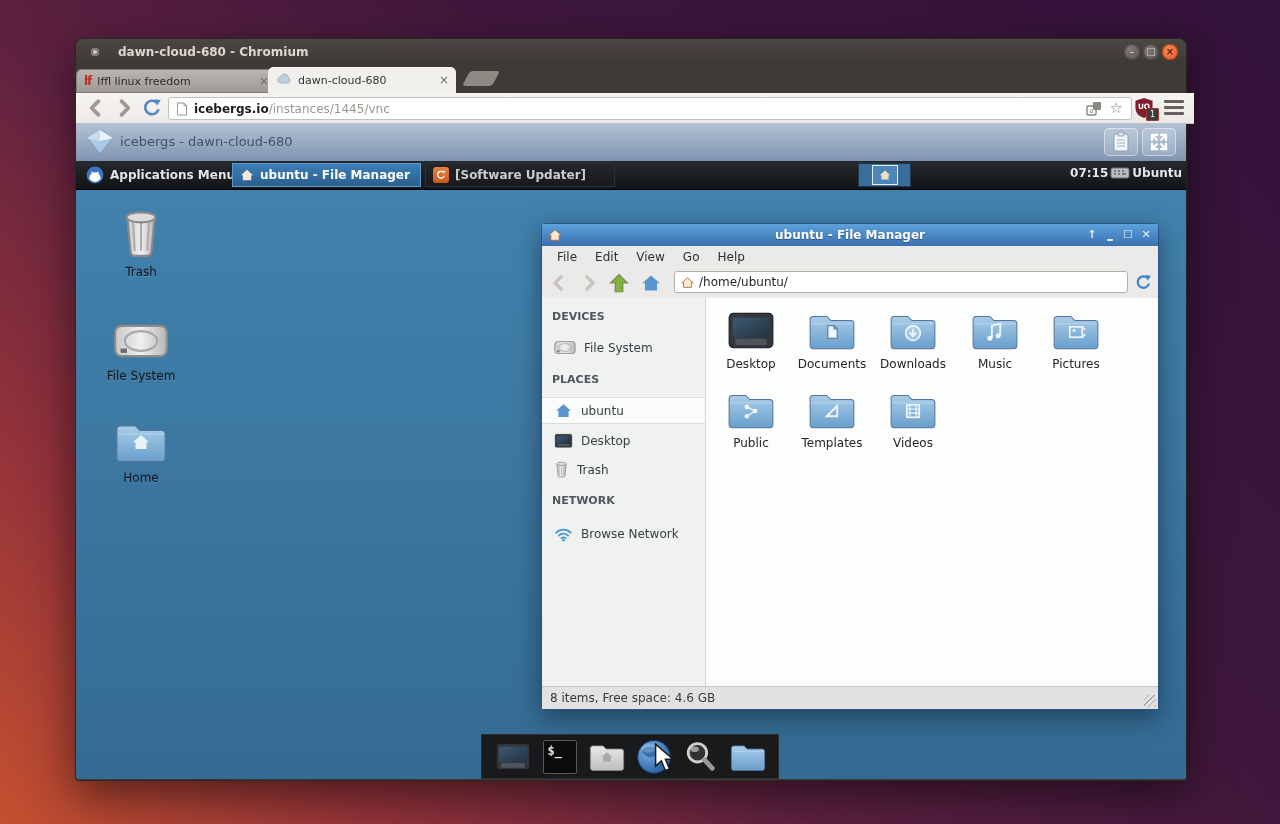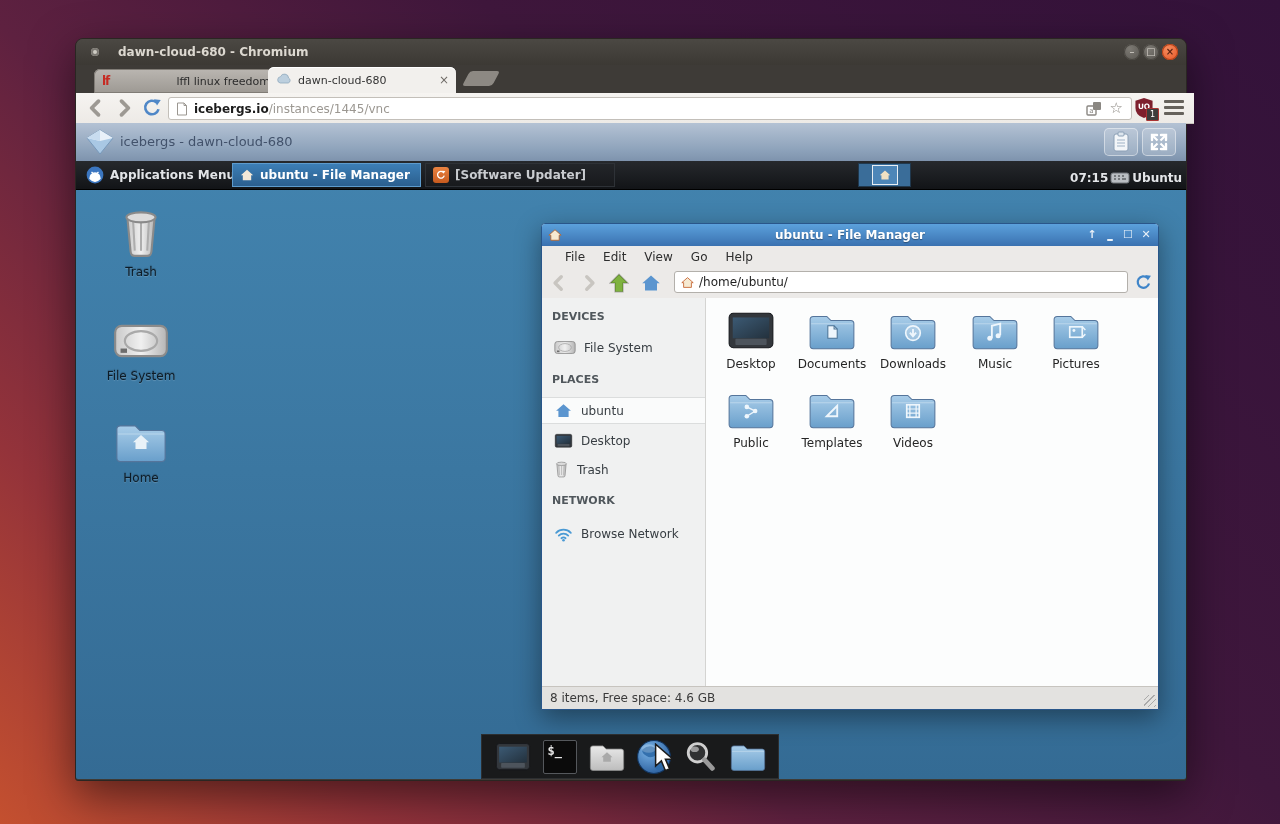--- a/index.html
+++ b/index.html
@@ -21,22 +21,22 @@
   .wbtn{position:absolute;top:5px;width:16px;height:16px;border-radius:50%;
     background:radial-gradient(circle at 35% 30%,#7d7a74,#57544f);
     color:#d9d5cd;font-size:10px;line-height:15px;text-align:center;
     box-shadow:inset 0 0 0 1px #494641;}
   .wbtn.close{background:radial-gradient(circle at 35% 30%,#f68b5c,#e55627);color:#5e2312;
     box-shadow:inset 0 0 0 1px #b24018;font-weight:bold;}
   
   .tabstrip{position:absolute;left:0;top:26px;width:100%;height:28px;background:#3e3b37;}
   .tab{position:absolute;bottom:0;height:24px;border-radius:6px 6px 0 0;
     display:flex;align-items:center;font-size:11px;}
-  .tab.inactive{left:18px;width:200px;background:linear-gradient(#bab6b1,#9d9993);
-    color:#2b2b2b;box-shadow:inset 0 0 0 1px #807c76;text-align:right;}
+  .tab.inactive{left:0;width:200px;background:linear-gradient(#bab6b1,#9d9993);
+    color:#2b2b2b;box-shadow:inset 0 0 0 1px #807c76;}
   .tab.active{left:192px;width:188px;height:26px;background:#f2f0ed;color:#333;
     box-shadow:inset 0 1px 0 #fff;}
   .tab .fav{margin:0 6px 0 8px;flex:0 0 auto;}
   .tab .lbl{flex:1;overflow:hidden;white-space:nowrap;}
   .tab .x{margin:0 7px;color:#6f6b66;font-size:12px;}
   .tabstub{position:absolute;left:390px;top:6px;width:30px;height:15px;background:#8d8983;
     border-radius:3px;transform:skewX(-28deg);}
   .lf-ico{color:#c62b23;font-weight:bold;font-size:12px;letter-spacing:-1px;}
   
   .btoolbar{position:absolute;left:0;top:54px;width:100%;height:30px;
@@ -72,36 +72,36 @@
   .pitem{position:absolute;top:2px;height:24px;display:flex;align-items:center;gap:6px;
     padding:0 8px;box-sizing:border-box;white-space:nowrap;overflow:hidden;}
   .ptask{background:linear-gradient(#23262a,#17191c);box-shadow:inset 0 0 0 1px #2e3237;
     color:#c9ccd0;}
   .ptask.active{background:linear-gradient(#3d80b8,#2a5d8c);box-shadow:inset 0 0 0 1px #5d9bcd;
     color:#fff;}
   .ws{position:absolute;left:782px;top:2px;width:53px;height:24px;background:#3a6d99;
     box-shadow:inset 0 0 0 1px #20384d;display:flex;align-items:center;justify-content:center;}
   .ws .mini{width:24px;height:18px;background:#4d86b8;border:1px solid #e9eef3;
     display:flex;align-items:center;justify-content:center;}
-  .ptray{position:absolute;right:4px;top:0;height:24px;display:flex;align-items:flex-end;gap:2px;}
+  .ptray{position:absolute;right:4px;top:0;height:24px;display:flex;align-items:center;gap:2px;}
   
   .dicon{position:absolute;width:96px;text-align:center;color:#0d1b26;font-size:12px;}
   .dicon .cap{margin-top:3px;text-shadow:0 1px 1px rgba(255,255,255,.18),0 -1px 1px rgba(0,0,0,.25);}
   
   .fm{position:absolute;left:465px;top:62px;width:618px;height:487px;background:#eceae8;
     border:1px solid #29568a;border-radius:4px 4px 0 0;box-shadow:0 8px 26px rgba(0,0,0,.4);
     box-sizing:border-box;}
   .fm-title{position:absolute;left:0;top:0;width:100%;height:22px;border-radius:3px 3px 0 0;
     background:linear-gradient(#5ba1dc,#3a71b0);}
   .fm-title .t{position:absolute;left:0;width:100%;text-align:center;line-height:22px;
     font-size:12px;font-weight:bold;color:#fff;text-shadow:0 1px 1px rgba(0,0,0,.35);}
   .fm-tbtn{position:absolute;top:0;width:18px;height:22px;color:#eaf1f8;font-size:11px;
     line-height:22px;text-align:center;font-weight:bold;}
   .fm-menu{position:absolute;left:0;top:22px;width:100%;height:21px;background:#eceae8;
-    font-size:12px;color:#2e2e2e;display:flex;align-items:center;padding-left:14px;box-sizing:border-box;}
+    font-size:12px;color:#2e2e2e;display:flex;align-items:center;padding-left:6px;box-sizing:border-box;}
   .fm-menu span{padding:0 9px;}
   .fm-toolbar{position:absolute;left:0;top:43px;width:100%;height:31px;background:#eceae8;
     border-bottom:1px solid #cac7c2;}
   .tbtn{position:absolute;top:3px;width:26px;height:25px;display:flex;align-items:center;
     justify-content:center;}
   .pathbox{position:absolute;left:132px;right:30px;top:4px;height:22px;background:#fff;
     border:1px solid #b3b0ab;border-radius:3px;display:flex;align-items:center;gap:5px;
     padding-left:6px;font-size:12px;color:#1f1f1f;box-sizing:border-box;}
   .fm-body{position:absolute;left:0;top:74px;width:100%;bottom:23px;background:#fbfcfc;}
   .fm-side{position:absolute;left:0;top:0;width:164px;height:100%;background:#f0f1f1;

